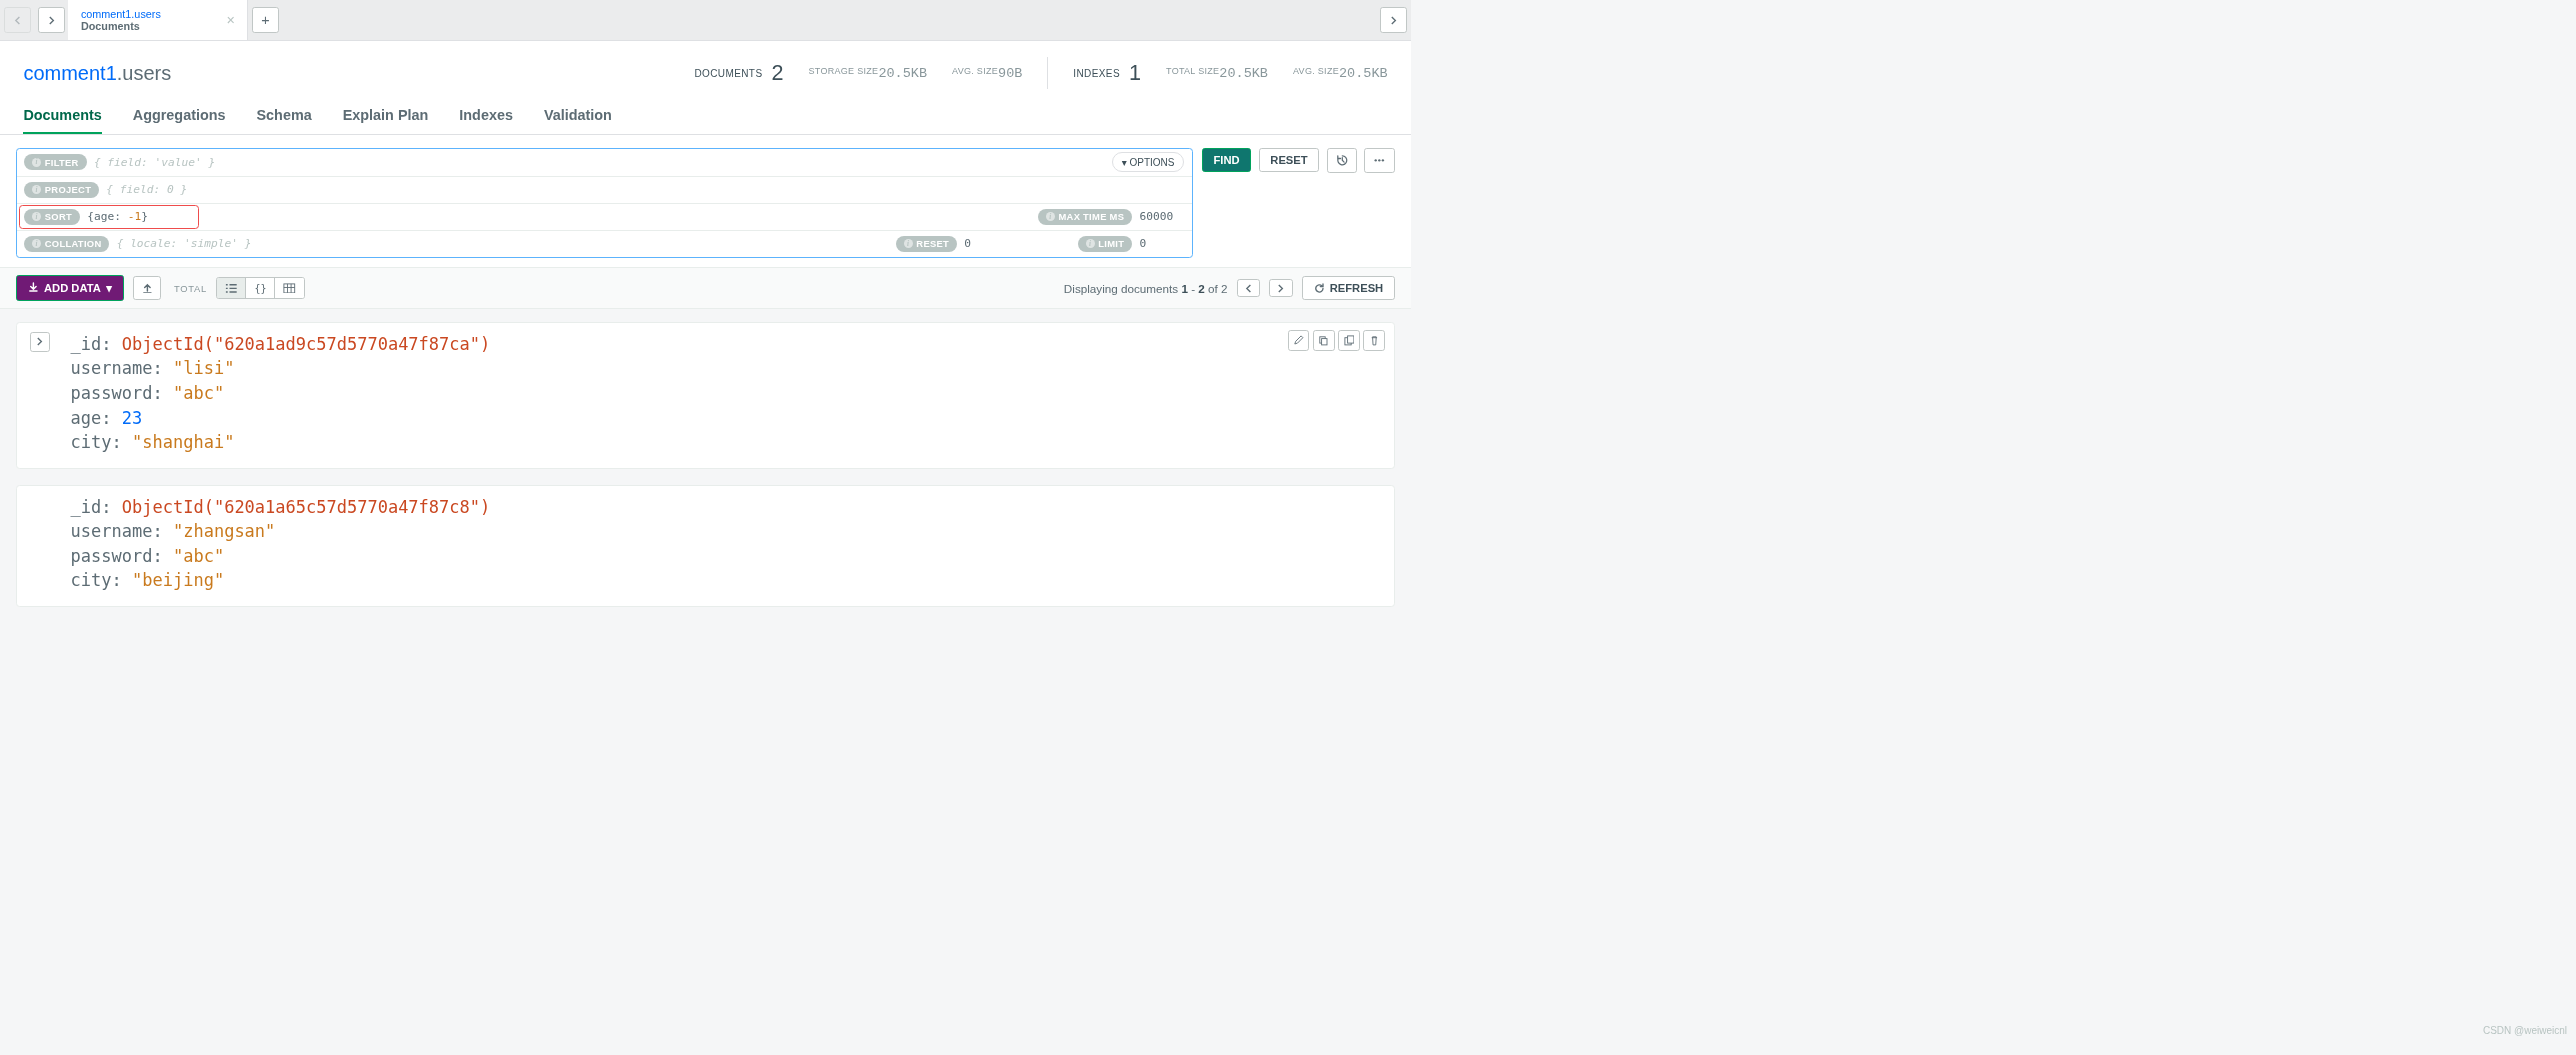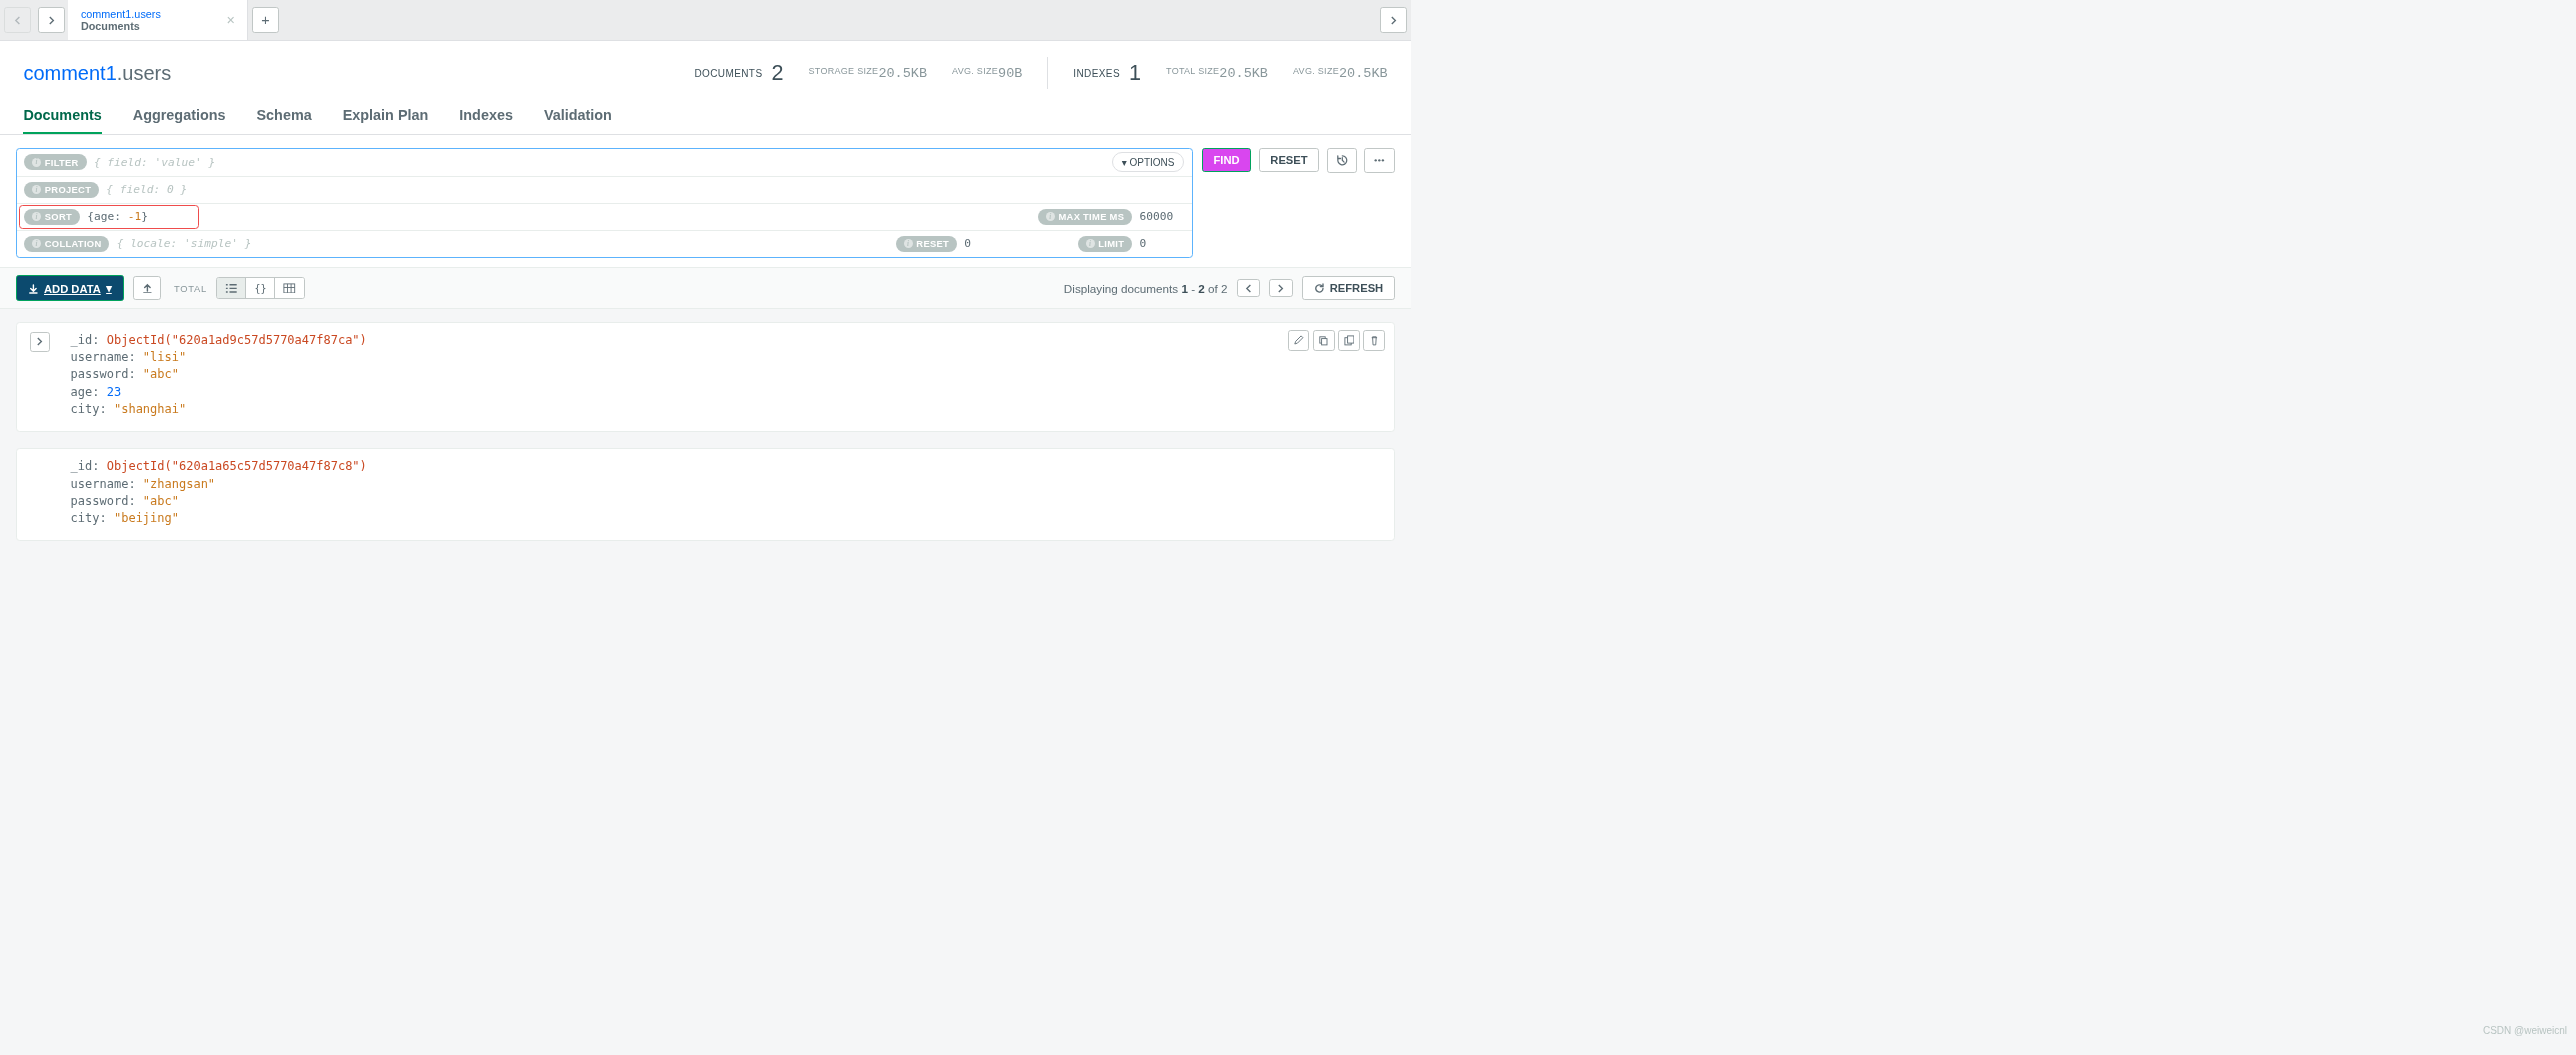--- a/index.html
+++ b/index.html
@@ -38,38 +38,38 @@
 .q-input { flex: 1; border: none; outline: none; font-family: "Menlo", "Consolas", monospace; font-size: 11.2px; color: #5d6c74; background: transparent; }
 .q-input.placeholder { color: #b8c4c2; font-style: italic; }
 .q-input .brace { color: #5d6c74; font-style: normal; }
 .q-input .num { color: #c97a1e; font-style: normal; }
 .q-right-pill { margin-left: auto; }
 .q-val { font-family: monospace; font-size: 11.2px; color: #5d6c74; min-width: 45px; }
 .sort-highlight { position: absolute; left: 1.8px; right: auto; top: 0.9px; bottom: 0.9px; width: 180px; border: 1.8px solid #ef4c4c; border-radius: 3.6px; pointer-events: none; }
 .options-btn { margin-left: auto; border: 0.9px solid #dee0e3; background: #fff; padding: 3.6px 9px; font-size: 10px; border-radius: 10px; cursor: pointer; color: #3d4f58; }
 .side-btns { display: flex; gap: 7.2px; align-items: flex-start; }
 .btn { border: 0.9px solid #c1c7c6; background: #fff; padding: 5.4px 10.8px; font-size: 11.2px; border-radius: 2.7px; cursor: pointer; color: #3d4f58; font-weight: 600; }
-.btn.green { background: #d946ef; border-color: #00a35c; color: #fff; }
+.btn.green { background: #0f766e; border-color: #00a35c; color: #fff; }
 .btn.icon { padding: 5.4px 8px; }
 .toolbar { display: flex; align-items: center; padding: 7.2px 16px; gap: 9px; border-top: 0.9px solid #e8edeb; border-bottom: 0.9px solid #e8edeb; background: #f9fafa; }
-.btn.add { background: #0c4a6e; border-color: #00a35c; color: #fff; display: inline-flex; align-items: flex-end; gap: 5.4px; text-decoration: underline; }
+.btn.add { background: #701a75; border-color: #00a35c; color: #fff; display: inline-flex; align-items: flex-start; gap: 5.4px; }
 .view-label { font-size: 9.4px; color: #89979b; letter-spacing: 0.7px; margin-left: 3.6px; }
 .view-group { display: inline-flex; border: 0.9px solid #c1c7c6; border-radius: 2.7px; overflow: hidden; }
 .view-group .v { padding: 4.5px 8px; font-size: 10.8px; cursor: pointer; background: #fff; color: #5d6c74; border-right: 0.9px solid #c1c7c6; display:flex; align-items:center; }
 .view-group .v:last-child { border-right: none; }
 .view-group .v.active { background: #e8edeb; }
 .disp-text { margin-left: auto; font-size: 11.7px; color: #5d6c74; }
 .disp-text b { color: #3d4f58; }
 .pager-btn { border: 0.9px solid #c1c7c6; background: #fff; padding: 3.6px 7.2px; border-radius: 2.7px; cursor: pointer; color: #5d6c74; }
 .doc-list { padding: 12.6px 16px; background: #f5f6f7; }
 .doc-card { background: #fff; border: 0.9px solid #e8edeb; border-radius: 3.6px; margin-bottom: 16px; padding: 9px 12.6px 12.6px 12.6px; position: relative; }
 .doc-expand { position: absolute; left: 12.6px; top: 9px; width: 20px; height: 20px; border: 0.9px solid #c1c7c6; border-radius: 2.7px; display: flex; align-items: center; justify-content: center; font-size: 10px; color: #5d6c74; cursor: pointer; background:#fff; }
 .doc-actions { position: absolute; right: 9px; top: 7.2px; display: flex; gap: 3.6px; }
 .doc-actions .a { width: 21.6px; height: 21.6px; border: 0.9px solid #c1c7c6; border-radius: 2.7px; display: flex; align-items: center; justify-content: center; font-size: 10px; color: #5d6c74; cursor: pointer; background:#fff; }
-.doc-body { margin-left: 41px; font-family: "Menlo","Consolas",monospace; font-size: 12px; line-height: 1.45; }
+.doc-body { margin-left: 41px; font-family: "Menlo","Consolas",monospace; font-size: 17px; line-height: 1.45; }
 .doc-body .line { white-space: pre; }
 .k { color: #5d6c74; }
 .colon { color: #5d6c74; }
 .vstr { color: #c97a1e; }
 .vnum { color: #016bf8; }
 .vobj { color: #ca4821; }
 .watermark { position: fixed; right: 9px; bottom: 19px; font-size: 10px; color: #b8c4c2; }
 svg { display: block; }
 </style>
 </head>

